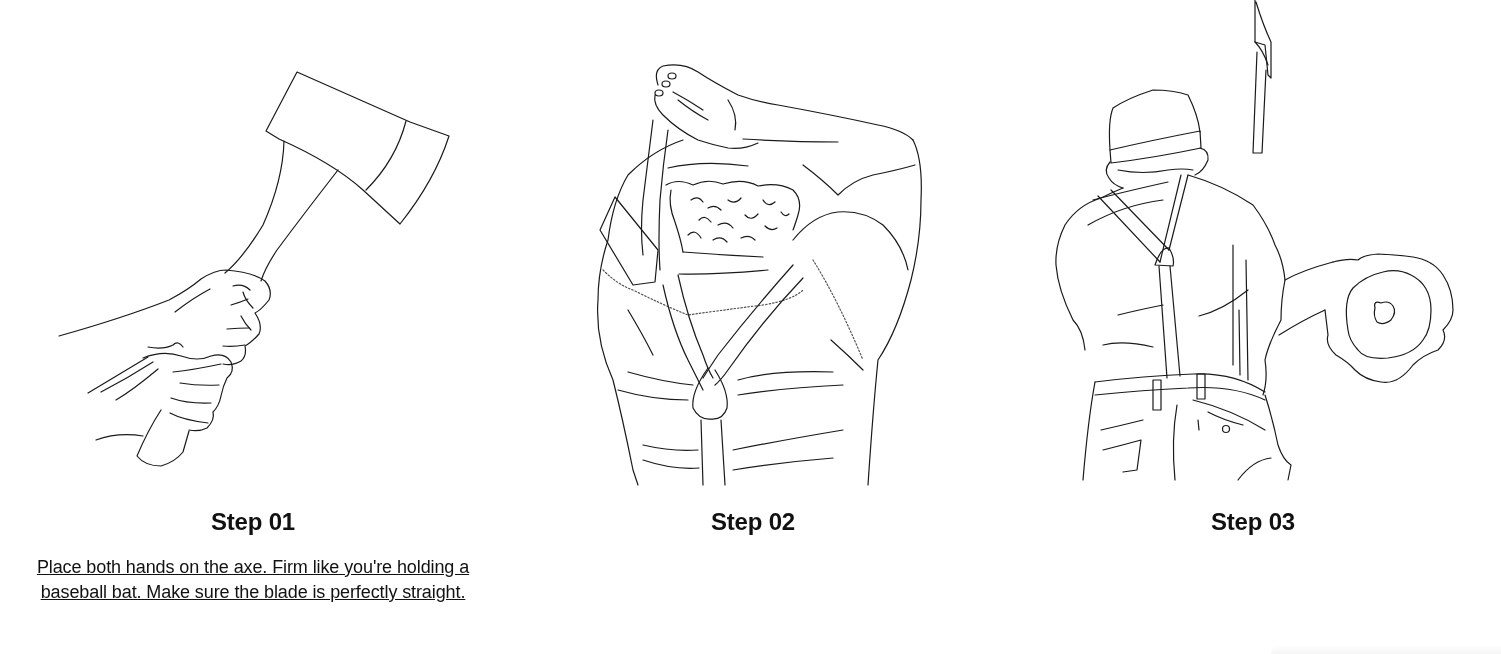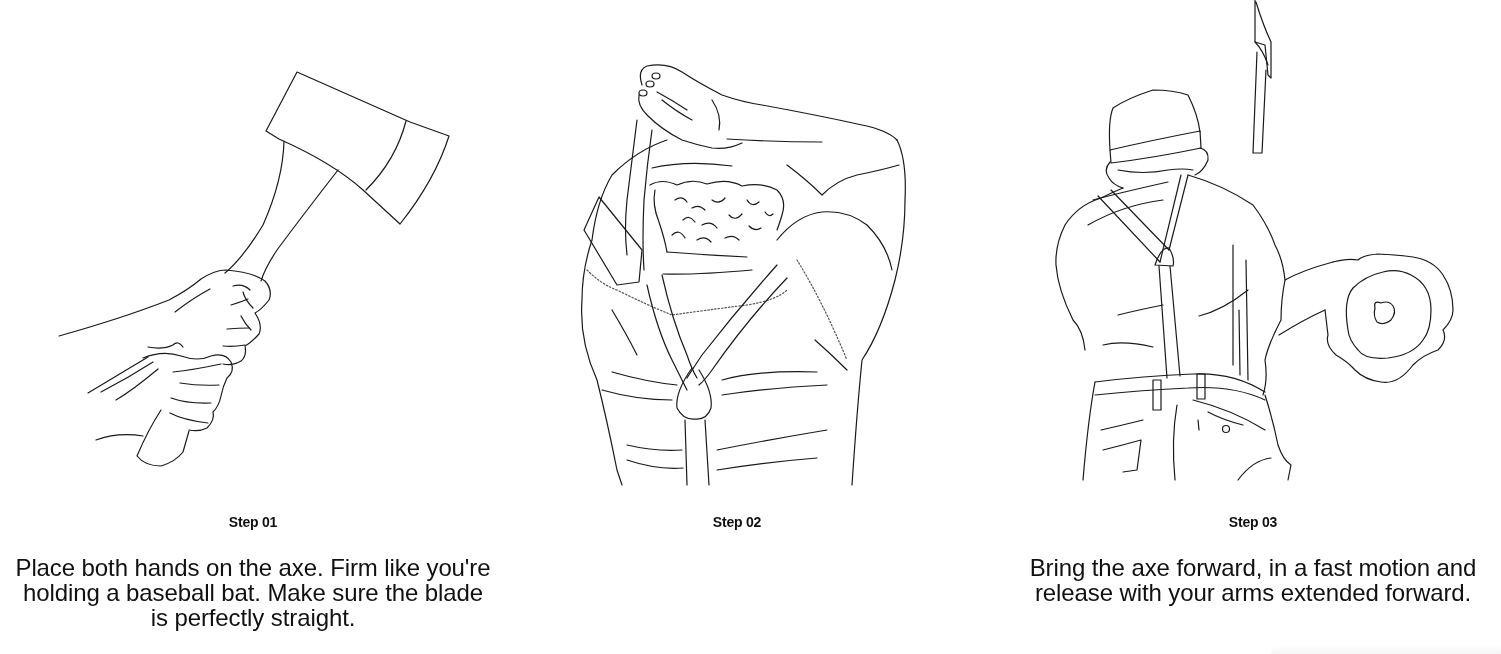--- a/index.html
+++ b/index.html
@@ -17,21 +17,21 @@
       width: 1501px;
       height: 654px;
     }
     .step {
       position: absolute;
       top: 0;
       width: 500px;
       height: 654px;
     }
     .step-1 { left: 3px; }
-    .step-2 { left: 487px; }
+    .step-2 { left: 503px; }
     .step-3 { left: 1003px; }
     .illustration {
       position: absolute;
       left: 0;
       top: 0;
       width: 500px;
       height: 490px;
     }
     .illustration svg {
       width: 500px;
@@ -55,33 +55,34 @@
       stroke-dasharray: 1.5 2;
       stroke: #555;
     }
     .step-title {
       position: absolute;
       top: 511px;
       left: 0;
       width: 500px;
       text-align: center;
       font-weight: bold;
-      font-size: 14px;
+      font-size: 24px;
       line-height: 22px;
       letter-spacing: -0.2px;
     }
     .step-desc {
       position: absolute;
       top: 555px;
       left: 10px;
       width: 480px;
       text-align: center;
-      font-size: 24px;
+      font-size: 18px;
       line-height: 25px;
       letter-spacing: -0.1px;
+      text-decoration: underline;
     }
     .corner-shadow {
       position: absolute;
       right: 0;
       bottom: 0;
       width: 230px;
       height: 10px;
       border-top-left-radius: 16px;
       background: linear-gradient(to bottom, rgba(0,0,0,0), rgba(0,0,0,0.035));
     }
@@ -250,17 +251,16 @@
         <path d="M100 450 Q120 445 138 440 L134 470 L120 472"></path>
         <path d="M262 395 Q270 420 275 445 Q280 460 288 465 L285 480"></path>
         <path d="M235 480 Q250 460 268 458"></path>
 
         <path d="M330 262 Q345 258 355 260 Q360 255 375 254 Q395 255 410 257 Q430 260 440 275 Q450 290 450 310 Q450 320 440 330 Q445 340 435 350 Q420 355 410 365 Q395 385 378 382 Q362 380 352 370 Q345 362 333 355 Q322 345 325 335 L322 310"></path>
         <path d="M345 330 Q340 300 350 288 Q362 276 380 272 Q395 268 408 275 Q428 285 428 310 Q428 330 420 340 Q410 355 385 358 Q362 360 355 350 Q346 340 345 330 Z"></path>
         <path d="M372 308 Q370 300 378 303 Q386 300 390 306 Q394 312 388 320 Q380 326 374 322 Q370 316 372 308 Z"></path>
       </svg>
     </div>
     <div class="step-title">Step 03</div>
-    <div class="step-desc">Bring the axe forward, in a fast motion and release with your arms extended forward.</div>
   </div>
 
   <div class="corner-shadow"></div>
 </div>
 
 </body></html>

